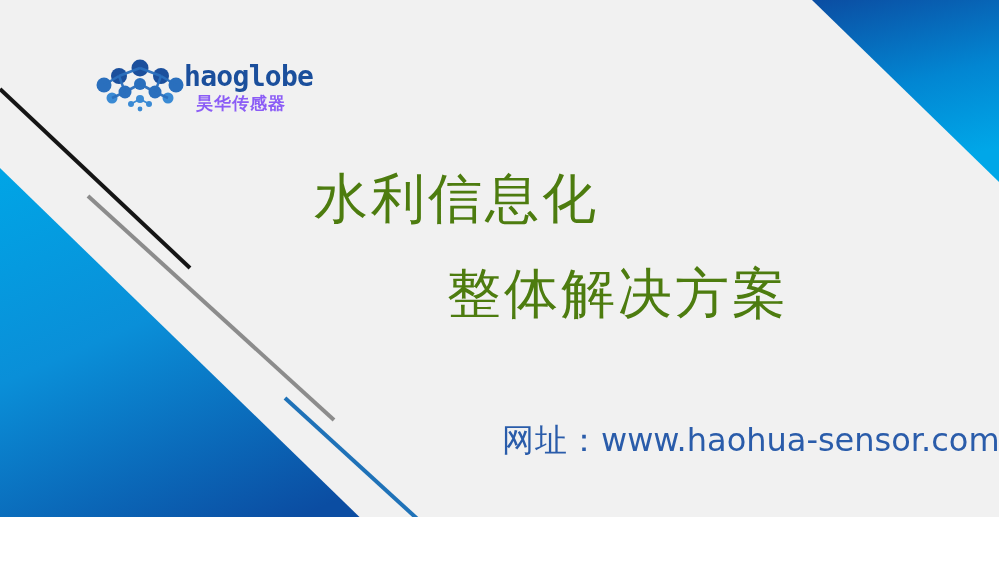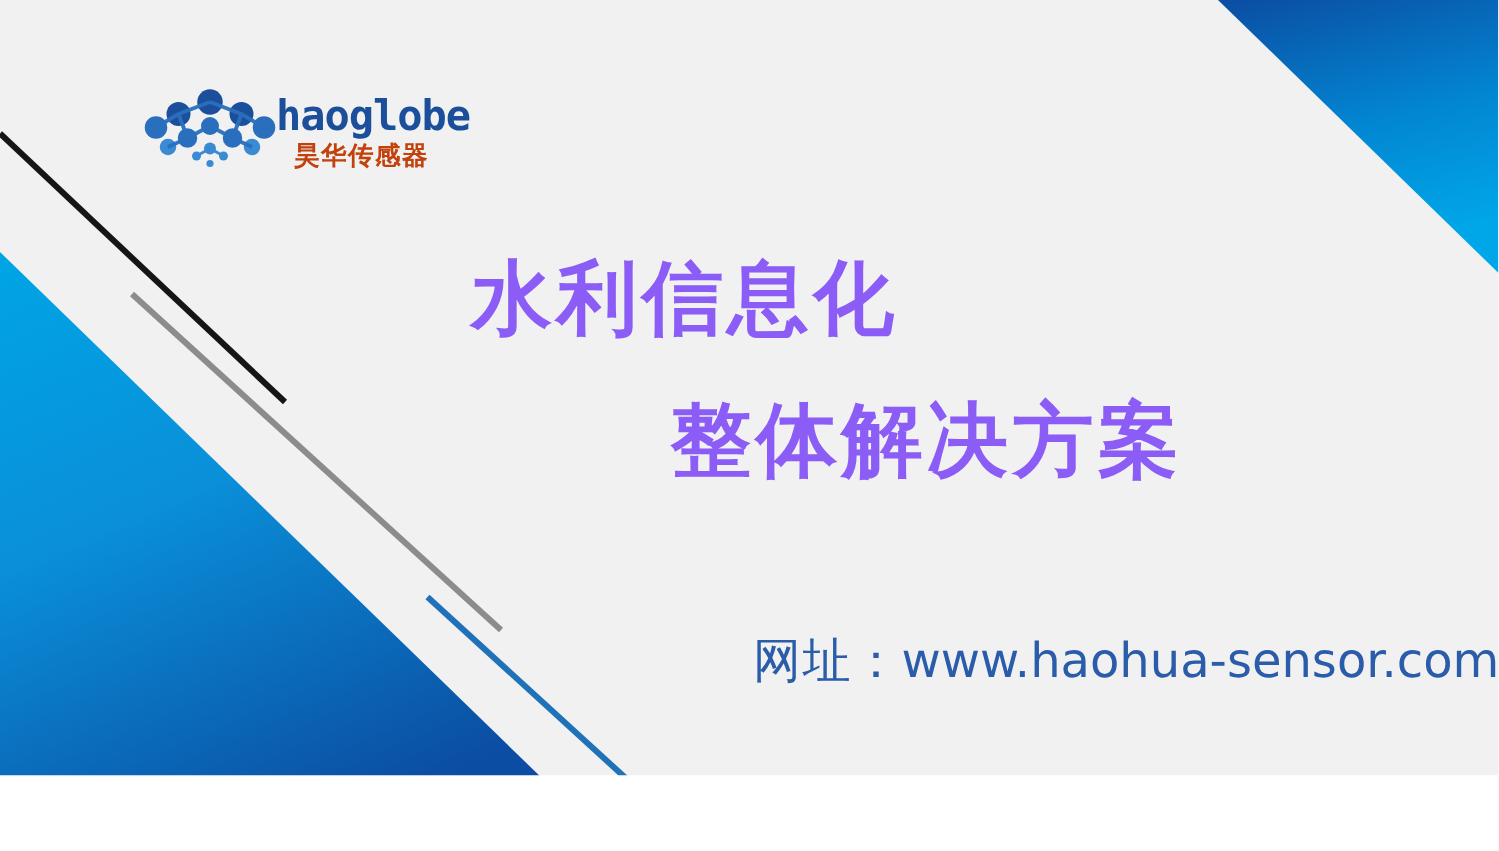--- a/index.html
+++ b/index.html
@@ -26,29 +26,29 @@
   #logo-word{
     position:absolute;left:88px;top:0px;
     width:140px;height:46px;
   }
   #logo-cn{
     position:absolute;
     left:196px; top:92px;
     font-size:17px;
     font-weight:bold;
     letter-spacing:1px;
-    color:#c2410c;
+    color:#8b5cf6;
     white-space:nowrap;
   }
 
   
   .title{
     position:absolute;
-    color:#8b5cf6;
-    font-weight:bold;
+    color:#4d7c0f;
+    font-weight:normal;
     font-size:54px;
     letter-spacing:3px;
     white-space:nowrap;
     line-height:1;
     font-family:"DejaVu Sans","Liberation Sans",sans-serif;
   }
   #title-line1{ left:314px; top:172px; }
   #title-line2{ left:447px; top:267px;text-align:center; }
 
   

